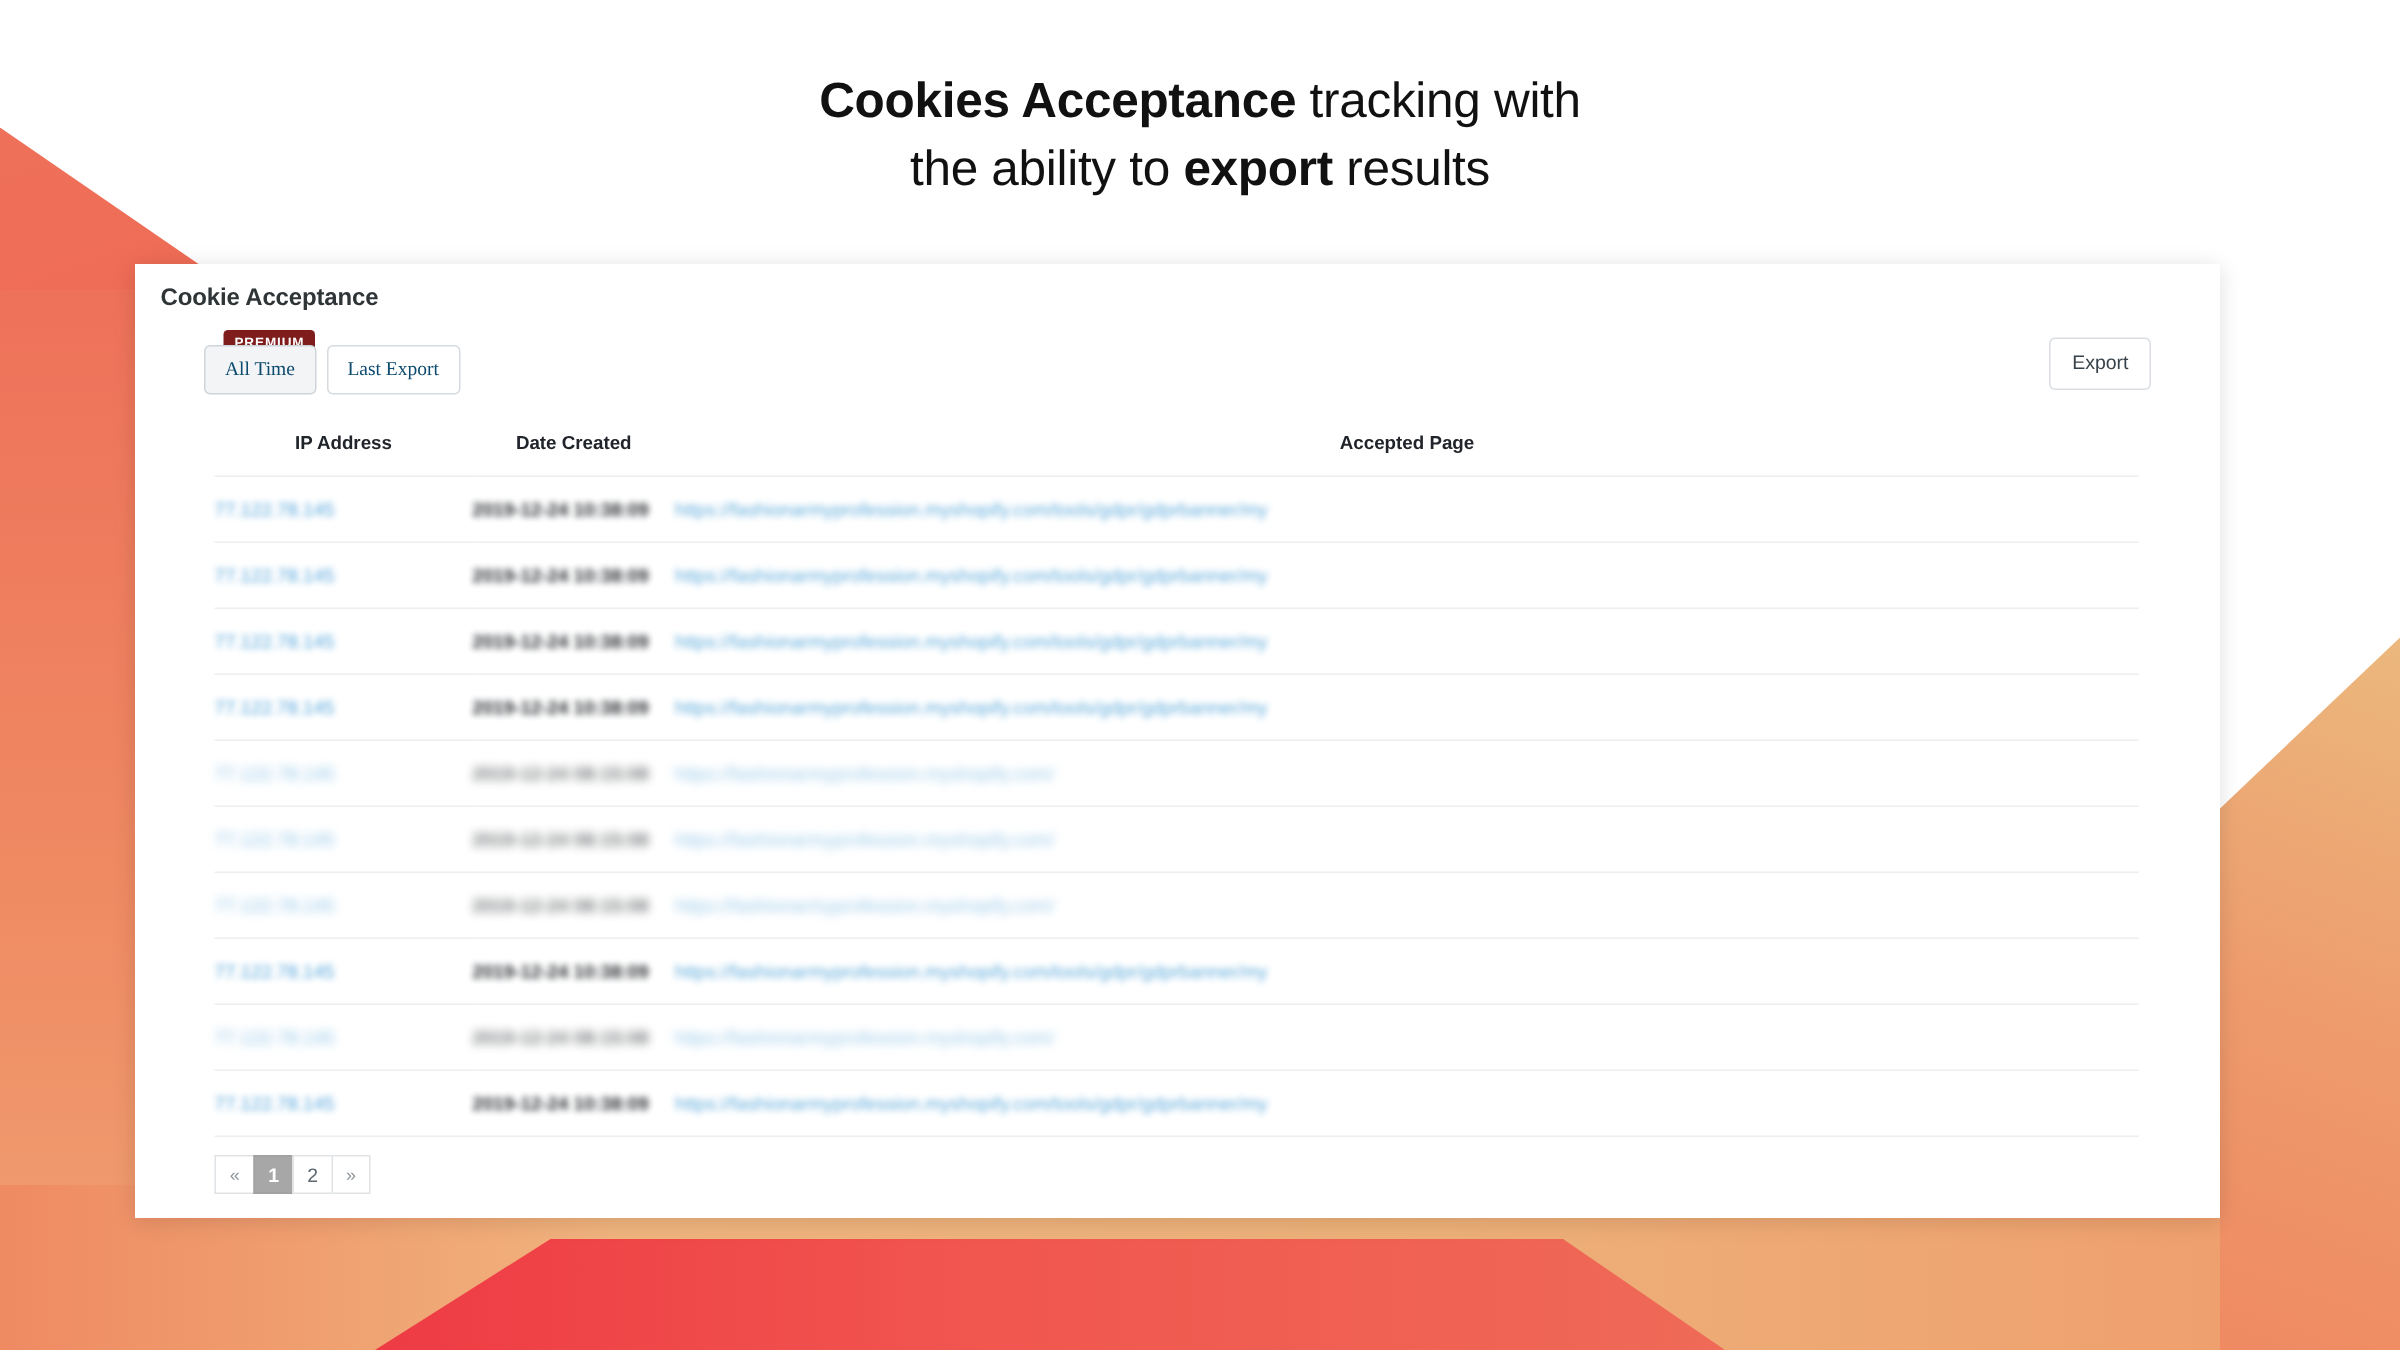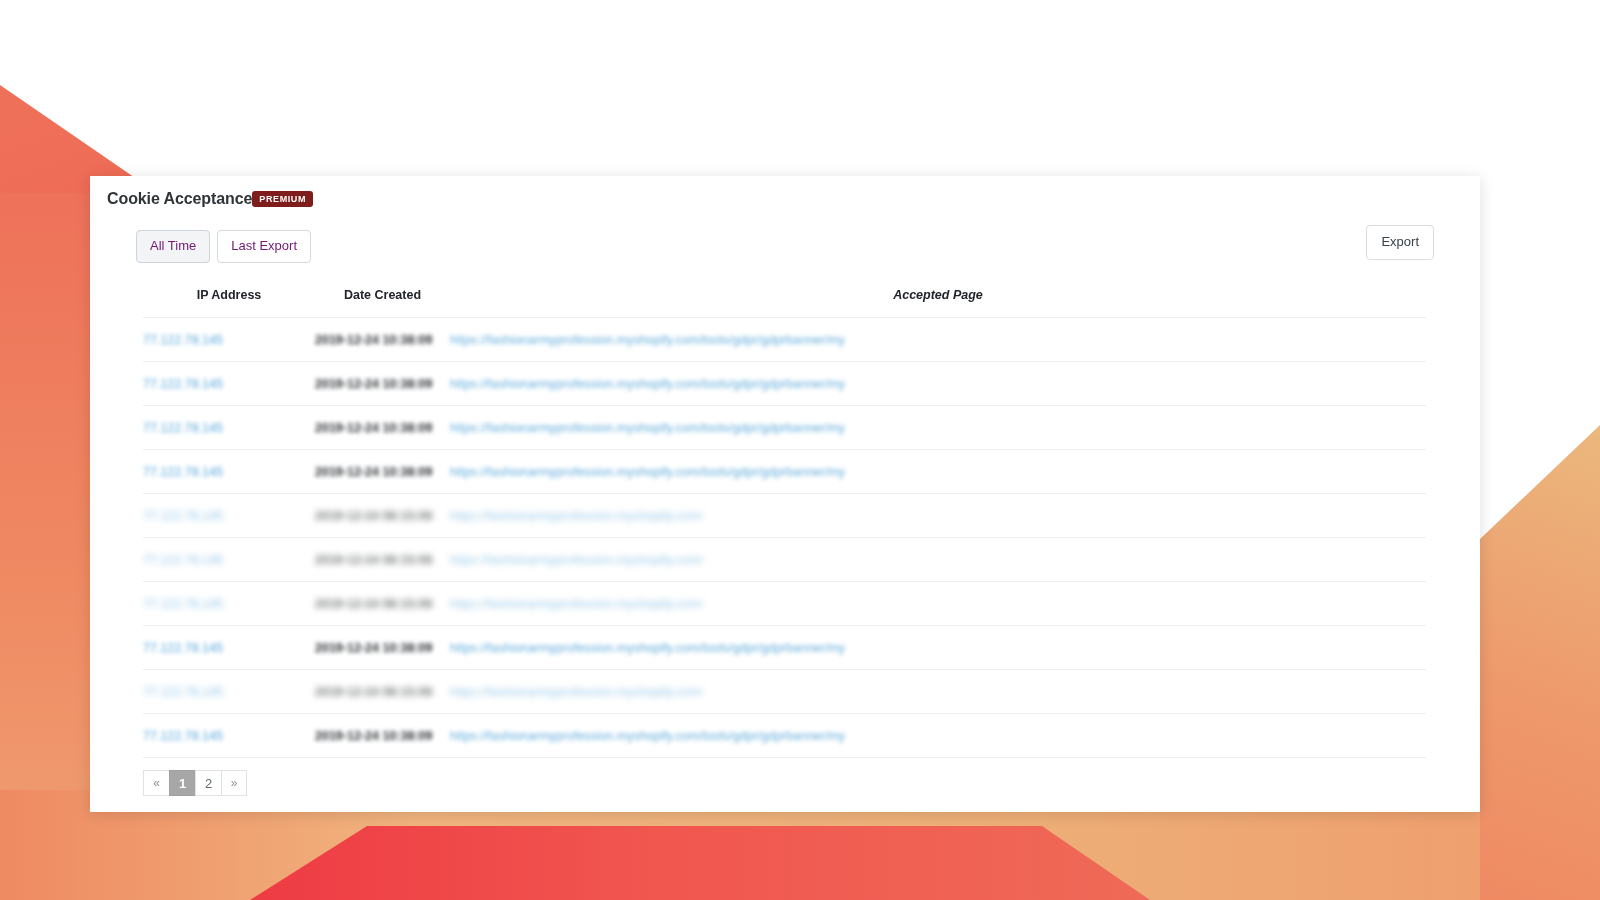--- a/index.html
+++ b/index.html
@@ -85,21 +85,22 @@
     width: 1390px; height: 636px;
     background: #ffffff;
     box-shadow: 0 2px 14px rgba(0,0,0,0.13);
   }
 
   .card-head {
     position: absolute;
     left: 17px; top: 14px;
     display: flex;
     align-items: center;
-    gap: 0;
+    gap: 12px;
+    flex-direction: column;
   }
   .card-title {
     font-size: 16px;
     font-weight: 700;
     color: #2f3437;
     letter-spacing: -0.1px;
   }
   .premium-badge {
     background: #7f1d1d;
     color: #ffffff;
@@ -111,23 +112,23 @@
     line-height: 1;
   }
 
   .filters {
     position: absolute;
     left: 46px; top: 54px;
     display: flex;
     gap: 7px;
   }
   .filter-btn {
-    font-family: Liberation Sans, sans-serif;
+    font-family: Liberation Serif, serif;
     font-size: 13px;
-    color: #701a75;
+    color: #0c4a6e;
     background: #ffffff;
     border: 1px solid #d5dadf;
     border-radius: 4px;
     padding: 8px 13px;
     cursor: pointer;
     line-height: 1.15;
   }
   .filter-btn.active {
     background: #f3f4f6;
     border-color: #ced4da;
@@ -158,21 +159,21 @@
   thead th {
     text-align: center;
     font-size: 12.5px;
     font-weight: 700;
     color: #21252b;
     padding: 0 0 15px 0;
     border-bottom: 1px solid #edeef0;
   }
   th.col-ip   { width: 172px; }
   th.col-date { width: 135px; }
-  th.col-page { width: auto; font-style: italic; }
+  th.col-page { width: auto; }
 
   tbody td {
     padding: 14px 0 13px 0;
     border-bottom: 1px solid #edeef0;
     font-size: 12.5px;
     vertical-align: middle;
     height: 44px;
   }
   tbody tr:last-child td { border-bottom: 1px solid #edeef0; }
 
@@ -220,20 +221,24 @@
 
   <div class="bg-layer">
     <div class="shape-tl"></div>
     <div class="shape-left-fill"></div>
     <div class="shape-left-diag"></div>
     <div class="shape-bottom-band"></div>
     <div class="shape-bottom-red"></div>
     <div class="shape-right"></div>
   </div>
 
+  <h1 class="headline">
+    <b>Cookies Acceptance</b><span> tracking with</span><br>
+    <span>the ability to </span><b>export</b><span> results</span>
+  </h1>
 
   <div class="card">
 
     <div class="card-head">
       <span class="card-title">Cookie Acceptance</span>
       <span class="premium-badge">PREMIUM</span>
     </div>
 
     <div class="filters">
       <button class="filter-btn active">All Time</button>

